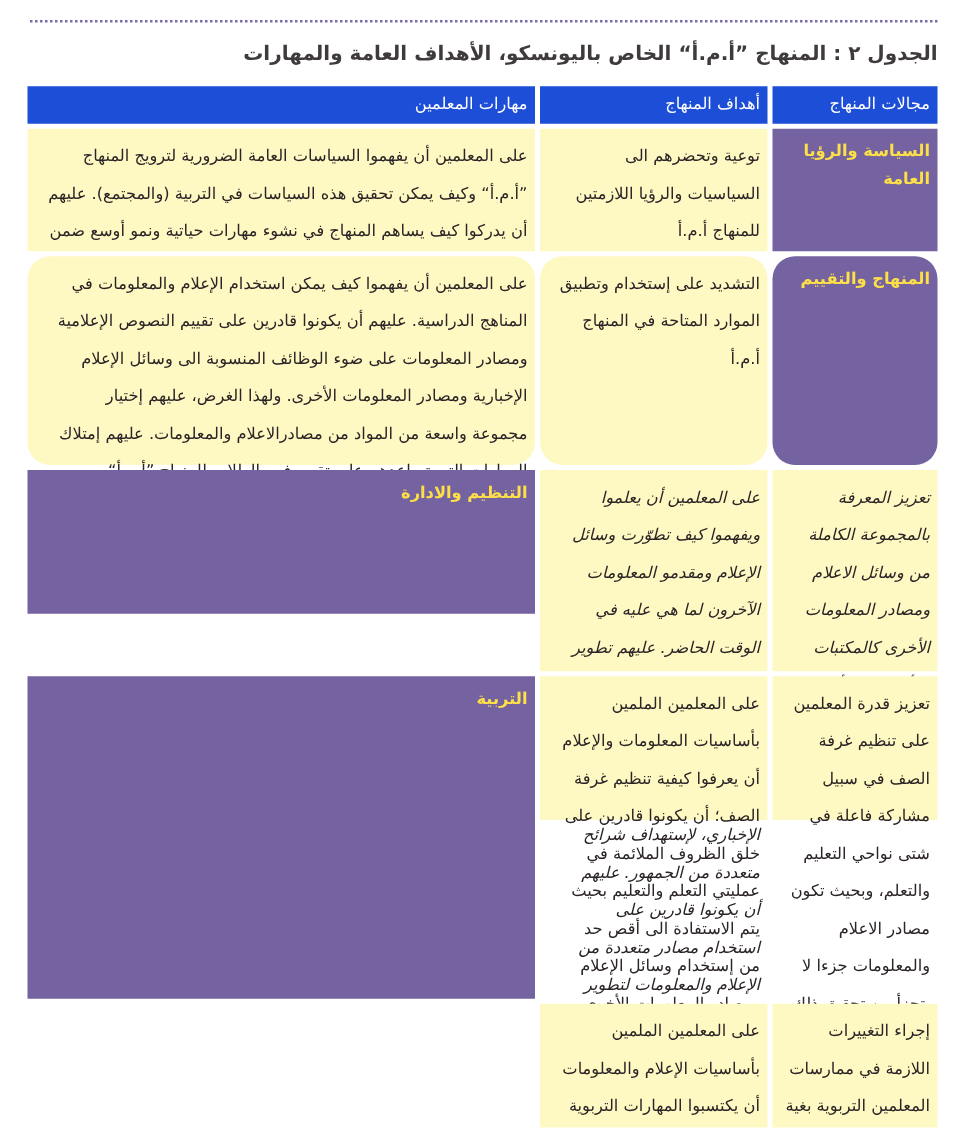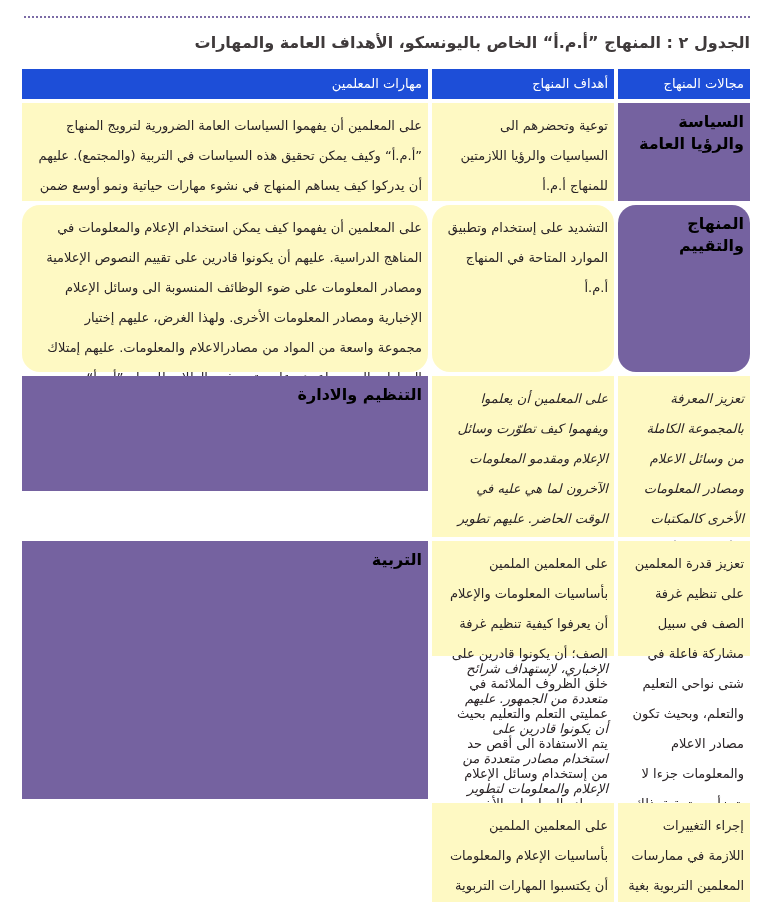--- a/index.html
+++ b/index.html
@@ -53,23 +53,23 @@
       font-size: 13px;
       line-height: 30px;
       height: 30px;
       padding: 0 6px;
       box-sizing: border-box;
       white-space: nowrap;
       overflow: hidden;
     }
     .cat {
       background: #7562a0;
-      color: #000000;
+      color: #fde047;
       font-weight: bold;
-      font-size: 16px;
+      font-size: 13px;
       line-height: 22px;
       padding: 8px 6px 6px 3px;
       box-sizing: border-box;
     }
     .goal, .skill {
       background: #fef9c3;
       color: #2a2426;
       font-size: 13px;
       line-height: 30px;
       padding: 8px 6px 6px 10px;

